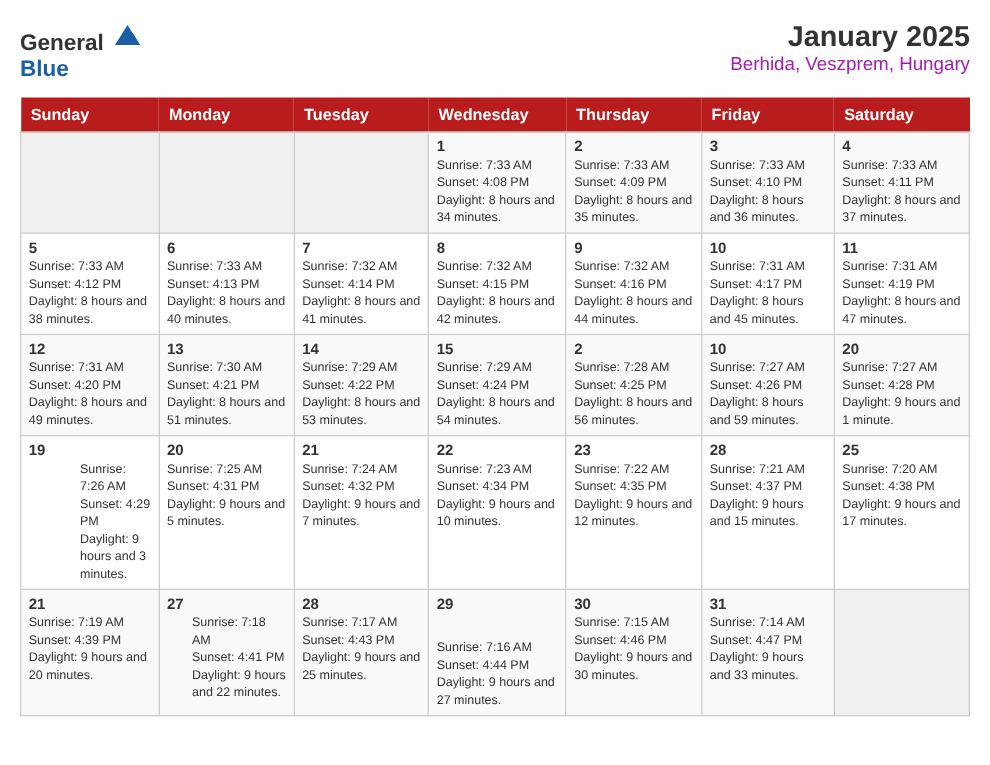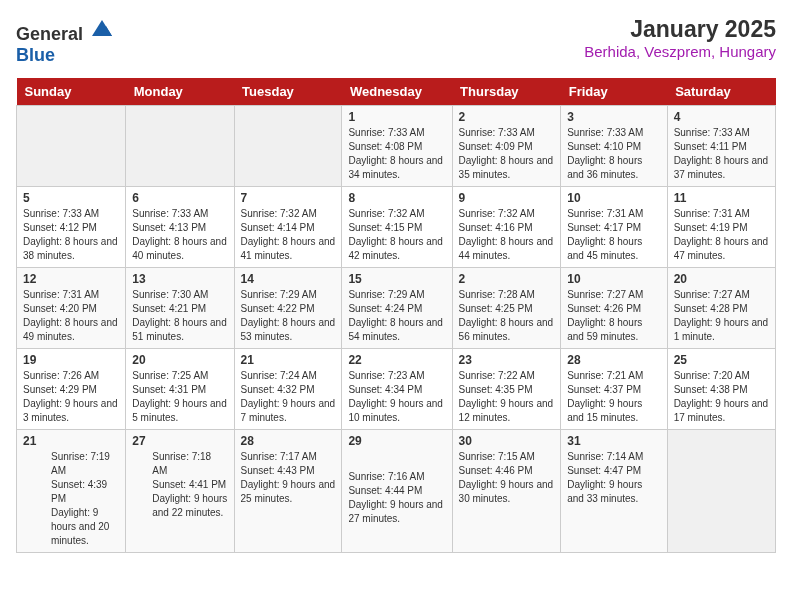--- a/index.html
+++ b/index.html
@@ -237,21 +237,21 @@
         <td>
           <div class="day-number">20</div>
           <div class="day-detail" style="white-space: pre-line;">Sunrise: 7:27 AM
 Sunset: 4:28 PM
 Daylight: 9 hours and 1 minute.</div>
         </td>
       </tr>
       <tr>
         <td>
           <div class="day-number">19</div>
-          <div class="day-detail" style="white-space: pre-line;">Sunrise: 7:26 AM
+          <div class="day-detail" style="white-space: pre-line; margin-left: 41px;">Sunrise: 7:26 AM
 Sunset: 4:29 PM
 Daylight: 9 hours and 3 minutes.</div>
         </td>
         <td>
           <div class="day-number">20</div>
           <div class="day-detail" style="white-space: pre-line;">Sunrise: 7:25 AM
 Sunset: 4:31 PM
 Daylight: 9 hours and 5 minutes.</div>
         </td>
         <td>
@@ -281,21 +281,21 @@
         <td>
           <div class="day-number">25</div>
           <div class="day-detail" style="white-space: pre-line;">Sunrise: 7:20 AM
 Sunset: 4:38 PM
 Daylight: 9 hours and 17 minutes.</div>
         </td>
       </tr>
       <tr>
         <td>
           <div class="day-number">21</div>
-          <div class="day-detail" style="white-space: pre-line; margin-left: 28px;">Sunrise: 7:19 AM
+          <div class="day-detail" style="white-space: pre-line;">Sunrise: 7:19 AM
 Sunset: 4:39 PM
 Daylight: 9 hours and 20 minutes.</div>
         </td>
         <td>
           <div class="day-number">27</div>
           <div class="day-detail" style="white-space: pre-line; margin-left: 20px;">Sunrise: 7:18 AM
 Sunset: 4:41 PM
 Daylight: 9 hours and 22 minutes.</div>
         </td>
         <td>

